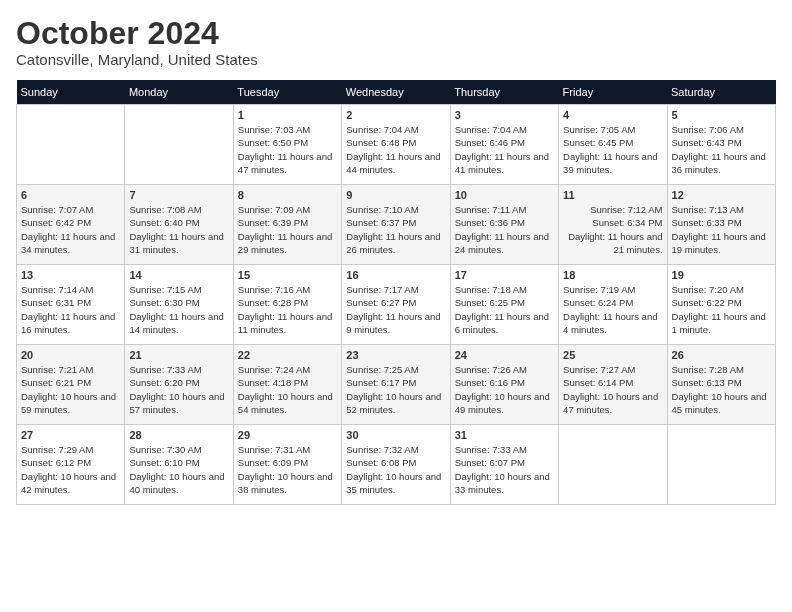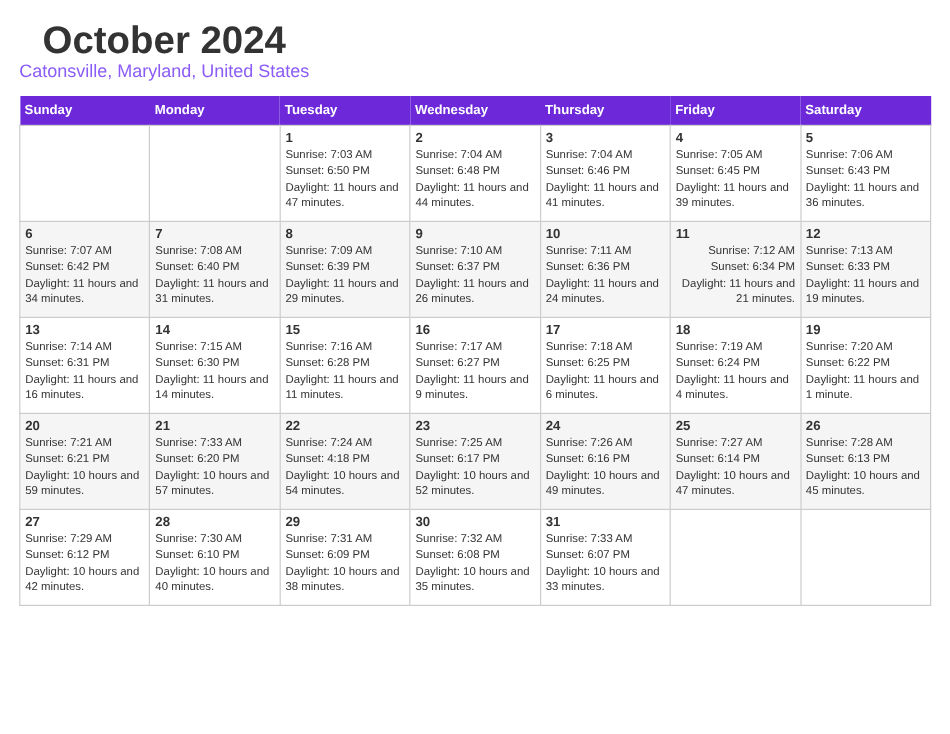--- a/index.html
+++ b/index.html
@@ -28,44 +28,44 @@
       line-height: 1.2;
     }
     .logo-text span {
       color: #2e6da4;
     }
     .logo-icon {
       width: 28px;
       height: 28px;
     }
     .title-block {
-      text-align: center;
+      text-align: left;
     }
     .month-title {
       font-size: 32px;
       font-weight: bold;
       color: #333;
       line-height: 1.1;
     }
     .location-title {
       font-size: 15px;
-      color: #8b5cf6;
+      color: #404040;
     }
     table {
       width: 100%;
       border-collapse: collapse;
       font-size: 10px;
     }
     thead th {
-      background: #6d28d9;
+      background: #0f172a;
       color: #fff;
       padding: 6px 4px;
       text-align: left;
       font-size: 11px;
-      font-weight: bold;
+      font-weight: normal;
     }
     tbody td {
       border: 1px solid #ccc;
       vertical-align: top;
       padding: 4px;
       height: 80px;
       width: 108px;
       color: #333;
     }
     tbody tr:nth-child(even) td {

